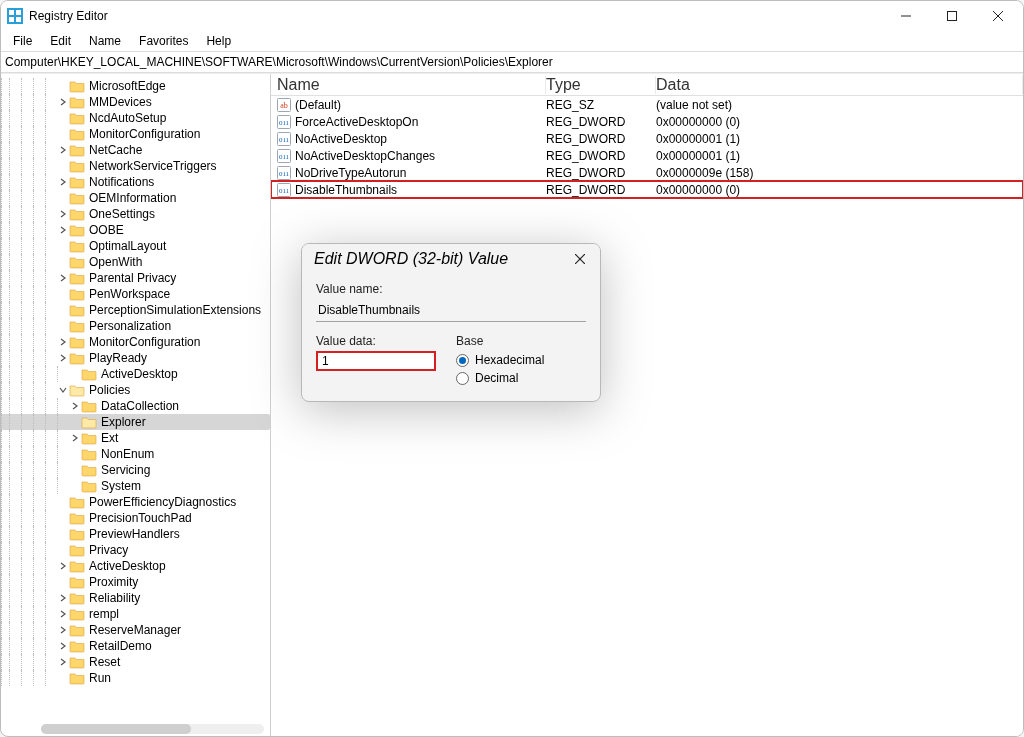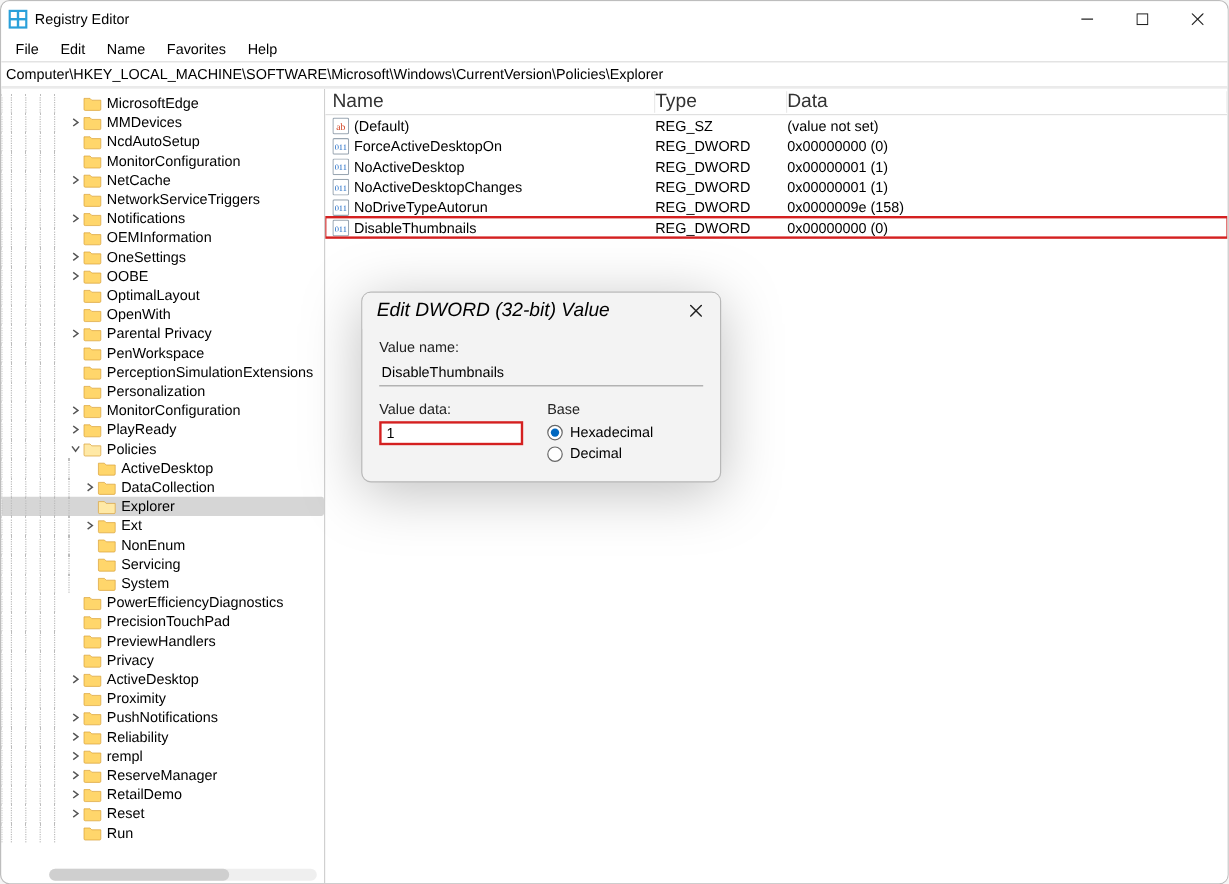--- a/index.html
+++ b/index.html
@@ -541,250 +541,232 @@
               </svg>
             </span>
             <span>PlayReady</span>
           </div>
           <div class="row">
             <span class="indent-cell vline" style="width:8px"></span>
             <span class="indent-cell vline" style="width:12px"></span>
             <span class="indent-cell vline" style="width:12px"></span>
             <span class="indent-cell vline" style="width:12px"></span>
             <span class="indent-cell vline" style="width:12px"></span>
+            <span class="indent-cell vline" style="width:12px"></span>
+            <span class="tw"></span>
+            <span class="folder-icon">
+              <svg viewBox="0 0 16 14">
+                <path d="M1 3 h5 l1.5 1.5 H15 V12 a1 1 0 0 1 -1 1 H2 a1 1 0 0 1 -1 -1 Z" fill="#ffd66b" stroke="#d9a23a" stroke-width="0.6"></path>
+              </svg>
+            </span>
+            <span>ActiveDesktop</span>
+          </div>
+          <div class="row">
+            <span class="indent-cell vline" style="width:8px"></span>
+            <span class="indent-cell vline" style="width:12px"></span>
+            <span class="indent-cell vline" style="width:12px"></span>
+            <span class="indent-cell vline" style="width:12px"></span>
+            <span class="indent-cell vline" style="width:12px"></span>
             <span class="tw">
               <svg viewBox="0 0 8 8">
                 <path d="M1 2 L4 6 L7 2" fill="none" stroke="#555" stroke-width="1.2"></path>
               </svg>
             </span>
             <span class="folder-icon">
               <svg viewBox="0 0 16 14">
                 <path d="M1 3 h5 l1.5 1.5 H15 V12 a1 1 0 0 1 -1 1 H2 a1 1 0 0 1 -1 -1 Z" fill="#ffe9a6" stroke="#d9a23a" stroke-width="0.6"></path>
               </svg>
             </span>
             <span>Policies</span>
           </div>
           <div class="row">
             <span class="indent-cell vline" style="width:8px"></span>
             <span class="indent-cell vline" style="width:12px"></span>
             <span class="indent-cell vline" style="width:12px"></span>
             <span class="indent-cell vline" style="width:12px"></span>
             <span class="indent-cell vline" style="width:12px"></span>
             <span class="indent-cell vline" style="width:12px"></span>
-            <span class="tw"></span>
+            <span class="tw">
+              <svg viewBox="0 0 8 8">
+                <path d="M2 1 L6 4 L2 7" fill="none" stroke="#555" stroke-width="1.2"></path>
+              </svg>
+            </span>
+            <span class="folder-icon">
+              <svg viewBox="0 0 16 14">
+                <path d="M1 3 h5 l1.5 1.5 H15 V12 a1 1 0 0 1 -1 1 H2 a1 1 0 0 1 -1 -1 Z" fill="#ffd66b" stroke="#d9a23a" stroke-width="0.6"></path>
+              </svg>
+            </span>
+            <span>DataCollection</span>
+          </div>
+          <div class="row selected">
+            <span class="indent-cell vline" style="width:8px"></span>
+            <span class="indent-cell vline" style="width:12px"></span>
+            <span class="indent-cell vline" style="width:12px"></span>
+            <span class="indent-cell vline" style="width:12px"></span>
+            <span class="indent-cell vline" style="width:12px"></span>
+            <span class="indent-cell vline" style="width:12px"></span>
+            <span class="tw"></span>
+            <span class="folder-icon">
+              <svg viewBox="0 0 16 14">
+                <path d="M1 3 h5 l1.5 1.5 H15 V12 a1 1 0 0 1 -1 1 H2 a1 1 0 0 1 -1 -1 Z" fill="#ffe9a6" stroke="#d9a23a" stroke-width="0.6"></path>
+              </svg>
+            </span>
+            <span>Explorer</span>
+          </div>
+          <div class="row">
+            <span class="indent-cell vline" style="width:8px"></span>
+            <span class="indent-cell vline" style="width:12px"></span>
+            <span class="indent-cell vline" style="width:12px"></span>
+            <span class="indent-cell vline" style="width:12px"></span>
+            <span class="indent-cell vline" style="width:12px"></span>
+            <span class="indent-cell vline" style="width:12px"></span>
+            <span class="tw">
+              <svg viewBox="0 0 8 8">
+                <path d="M2 1 L6 4 L2 7" fill="none" stroke="#555" stroke-width="1.2"></path>
+              </svg>
+            </span>
+            <span class="folder-icon">
+              <svg viewBox="0 0 16 14">
+                <path d="M1 3 h5 l1.5 1.5 H15 V12 a1 1 0 0 1 -1 1 H2 a1 1 0 0 1 -1 -1 Z" fill="#ffd66b" stroke="#d9a23a" stroke-width="0.6"></path>
+              </svg>
+            </span>
+            <span>Ext</span>
+          </div>
+          <div class="row">
+            <span class="indent-cell vline" style="width:8px"></span>
+            <span class="indent-cell vline" style="width:12px"></span>
+            <span class="indent-cell vline" style="width:12px"></span>
+            <span class="indent-cell vline" style="width:12px"></span>
+            <span class="indent-cell vline" style="width:12px"></span>
+            <span class="indent-cell vline" style="width:12px"></span>
+            <span class="tw"></span>
+            <span class="folder-icon">
+              <svg viewBox="0 0 16 14">
+                <path d="M1 3 h5 l1.5 1.5 H15 V12 a1 1 0 0 1 -1 1 H2 a1 1 0 0 1 -1 -1 Z" fill="#ffd66b" stroke="#d9a23a" stroke-width="0.6"></path>
+              </svg>
+            </span>
+            <span>NonEnum</span>
+          </div>
+          <div class="row">
+            <span class="indent-cell vline" style="width:8px"></span>
+            <span class="indent-cell vline" style="width:12px"></span>
+            <span class="indent-cell vline" style="width:12px"></span>
+            <span class="indent-cell vline" style="width:12px"></span>
+            <span class="indent-cell vline" style="width:12px"></span>
+            <span class="indent-cell vline" style="width:12px"></span>
+            <span class="tw"></span>
+            <span class="folder-icon">
+              <svg viewBox="0 0 16 14">
+                <path d="M1 3 h5 l1.5 1.5 H15 V12 a1 1 0 0 1 -1 1 H2 a1 1 0 0 1 -1 -1 Z" fill="#ffd66b" stroke="#d9a23a" stroke-width="0.6"></path>
+              </svg>
+            </span>
+            <span>Servicing</span>
+          </div>
+          <div class="row">
+            <span class="indent-cell vline" style="width:8px"></span>
+            <span class="indent-cell vline" style="width:12px"></span>
+            <span class="indent-cell vline" style="width:12px"></span>
+            <span class="indent-cell vline" style="width:12px"></span>
+            <span class="indent-cell vline" style="width:12px"></span>
+            <span class="indent-cell vline" style="width:12px"></span>
+            <span class="tw"></span>
+            <span class="folder-icon">
+              <svg viewBox="0 0 16 14">
+                <path d="M1 3 h5 l1.5 1.5 H15 V12 a1 1 0 0 1 -1 1 H2 a1 1 0 0 1 -1 -1 Z" fill="#ffd66b" stroke="#d9a23a" stroke-width="0.6"></path>
+              </svg>
+            </span>
+            <span>System</span>
+          </div>
+          <div class="row">
+            <span class="indent-cell vline" style="width:8px"></span>
+            <span class="indent-cell vline" style="width:12px"></span>
+            <span class="indent-cell vline" style="width:12px"></span>
+            <span class="indent-cell vline" style="width:12px"></span>
+            <span class="indent-cell vline" style="width:12px"></span>
+            <span class="tw"></span>
+            <span class="folder-icon">
+              <svg viewBox="0 0 16 14">
+                <path d="M1 3 h5 l1.5 1.5 H15 V12 a1 1 0 0 1 -1 1 H2 a1 1 0 0 1 -1 -1 Z" fill="#ffd66b" stroke="#d9a23a" stroke-width="0.6"></path>
+              </svg>
+            </span>
+            <span>PowerEfficiencyDiagnostics</span>
+          </div>
+          <div class="row">
+            <span class="indent-cell vline" style="width:8px"></span>
+            <span class="indent-cell vline" style="width:12px"></span>
+            <span class="indent-cell vline" style="width:12px"></span>
+            <span class="indent-cell vline" style="width:12px"></span>
+            <span class="indent-cell vline" style="width:12px"></span>
+            <span class="tw"></span>
+            <span class="folder-icon">
+              <svg viewBox="0 0 16 14">
+                <path d="M1 3 h5 l1.5 1.5 H15 V12 a1 1 0 0 1 -1 1 H2 a1 1 0 0 1 -1 -1 Z" fill="#ffd66b" stroke="#d9a23a" stroke-width="0.6"></path>
+              </svg>
+            </span>
+            <span>PrecisionTouchPad</span>
+          </div>
+          <div class="row">
+            <span class="indent-cell vline" style="width:8px"></span>
+            <span class="indent-cell vline" style="width:12px"></span>
+            <span class="indent-cell vline" style="width:12px"></span>
+            <span class="indent-cell vline" style="width:12px"></span>
+            <span class="indent-cell vline" style="width:12px"></span>
+            <span class="tw"></span>
+            <span class="folder-icon">
+              <svg viewBox="0 0 16 14">
+                <path d="M1 3 h5 l1.5 1.5 H15 V12 a1 1 0 0 1 -1 1 H2 a1 1 0 0 1 -1 -1 Z" fill="#ffd66b" stroke="#d9a23a" stroke-width="0.6"></path>
+              </svg>
+            </span>
+            <span>PreviewHandlers</span>
+          </div>
+          <div class="row">
+            <span class="indent-cell vline" style="width:8px"></span>
+            <span class="indent-cell vline" style="width:12px"></span>
+            <span class="indent-cell vline" style="width:12px"></span>
+            <span class="indent-cell vline" style="width:12px"></span>
+            <span class="indent-cell vline" style="width:12px"></span>
+            <span class="tw"></span>
+            <span class="folder-icon">
+              <svg viewBox="0 0 16 14">
+                <path d="M1 3 h5 l1.5 1.5 H15 V12 a1 1 0 0 1 -1 1 H2 a1 1 0 0 1 -1 -1 Z" fill="#ffd66b" stroke="#d9a23a" stroke-width="0.6"></path>
+              </svg>
+            </span>
+            <span>Privacy</span>
+          </div>
+          <div class="row">
+            <span class="indent-cell vline" style="width:8px"></span>
+            <span class="indent-cell vline" style="width:12px"></span>
+            <span class="indent-cell vline" style="width:12px"></span>
+            <span class="indent-cell vline" style="width:12px"></span>
+            <span class="indent-cell vline" style="width:12px"></span>
+            <span class="tw">
+              <svg viewBox="0 0 8 8">
+                <path d="M2 1 L6 4 L2 7" fill="none" stroke="#555" stroke-width="1.2"></path>
+              </svg>
+            </span>
             <span class="folder-icon">
               <svg viewBox="0 0 16 14">
                 <path d="M1 3 h5 l1.5 1.5 H15 V12 a1 1 0 0 1 -1 1 H2 a1 1 0 0 1 -1 -1 Z" fill="#ffd66b" stroke="#d9a23a" stroke-width="0.6"></path>
               </svg>
             </span>
             <span>ActiveDesktop</span>
           </div>
           <div class="row">
             <span class="indent-cell vline" style="width:8px"></span>
             <span class="indent-cell vline" style="width:12px"></span>
             <span class="indent-cell vline" style="width:12px"></span>
             <span class="indent-cell vline" style="width:12px"></span>
             <span class="indent-cell vline" style="width:12px"></span>
-            <span class="indent-cell vline" style="width:12px"></span>
-            <span class="tw">
-              <svg viewBox="0 0 8 8">
-                <path d="M2 1 L6 4 L2 7" fill="none" stroke="#555" stroke-width="1.2"></path>
-              </svg>
-            </span>
-            <span class="folder-icon">
-              <svg viewBox="0 0 16 14">
-                <path d="M1 3 h5 l1.5 1.5 H15 V12 a1 1 0 0 1 -1 1 H2 a1 1 0 0 1 -1 -1 Z" fill="#ffd66b" stroke="#d9a23a" stroke-width="0.6"></path>
-              </svg>
-            </span>
-            <span>DataCollection</span>
-          </div>
-          <div class="row selected">
-            <span class="indent-cell vline" style="width:8px"></span>
-            <span class="indent-cell vline" style="width:12px"></span>
-            <span class="indent-cell vline" style="width:12px"></span>
-            <span class="indent-cell vline" style="width:12px"></span>
-            <span class="indent-cell vline" style="width:12px"></span>
-            <span class="indent-cell vline" style="width:12px"></span>
-            <span class="tw"></span>
-            <span class="folder-icon">
-              <svg viewBox="0 0 16 14">
-                <path d="M1 3 h5 l1.5 1.5 H15 V12 a1 1 0 0 1 -1 1 H2 a1 1 0 0 1 -1 -1 Z" fill="#ffe9a6" stroke="#d9a23a" stroke-width="0.6"></path>
-              </svg>
-            </span>
-            <span>Explorer</span>
-          </div>
-          <div class="row">
-            <span class="indent-cell vline" style="width:8px"></span>
-            <span class="indent-cell vline" style="width:12px"></span>
-            <span class="indent-cell vline" style="width:12px"></span>
-            <span class="indent-cell vline" style="width:12px"></span>
-            <span class="indent-cell vline" style="width:12px"></span>
-            <span class="indent-cell vline" style="width:12px"></span>
-            <span class="tw">
-              <svg viewBox="0 0 8 8">
-                <path d="M2 1 L6 4 L2 7" fill="none" stroke="#555" stroke-width="1.2"></path>
-              </svg>
-            </span>
-            <span class="folder-icon">
-              <svg viewBox="0 0 16 14">
-                <path d="M1 3 h5 l1.5 1.5 H15 V12 a1 1 0 0 1 -1 1 H2 a1 1 0 0 1 -1 -1 Z" fill="#ffd66b" stroke="#d9a23a" stroke-width="0.6"></path>
-              </svg>
-            </span>
-            <span>Ext</span>
-          </div>
-          <div class="row">
-            <span class="indent-cell vline" style="width:8px"></span>
-            <span class="indent-cell vline" style="width:12px"></span>
-            <span class="indent-cell vline" style="width:12px"></span>
-            <span class="indent-cell vline" style="width:12px"></span>
-            <span class="indent-cell vline" style="width:12px"></span>
-            <span class="indent-cell vline" style="width:12px"></span>
-            <span class="tw"></span>
-            <span class="folder-icon">
-              <svg viewBox="0 0 16 14">
-                <path d="M1 3 h5 l1.5 1.5 H15 V12 a1 1 0 0 1 -1 1 H2 a1 1 0 0 1 -1 -1 Z" fill="#ffd66b" stroke="#d9a23a" stroke-width="0.6"></path>
-              </svg>
-            </span>
-            <span>NonEnum</span>
-          </div>
-          <div class="row">
-            <span class="indent-cell vline" style="width:8px"></span>
-            <span class="indent-cell vline" style="width:12px"></span>
-            <span class="indent-cell vline" style="width:12px"></span>
-            <span class="indent-cell vline" style="width:12px"></span>
-            <span class="indent-cell vline" style="width:12px"></span>
-            <span class="indent-cell vline" style="width:12px"></span>
-            <span class="tw"></span>
-            <span class="folder-icon">
-              <svg viewBox="0 0 16 14">
-                <path d="M1 3 h5 l1.5 1.5 H15 V12 a1 1 0 0 1 -1 1 H2 a1 1 0 0 1 -1 -1 Z" fill="#ffd66b" stroke="#d9a23a" stroke-width="0.6"></path>
-              </svg>
-            </span>
-            <span>Servicing</span>
-          </div>
-          <div class="row">
-            <span class="indent-cell vline" style="width:8px"></span>
-            <span class="indent-cell vline" style="width:12px"></span>
-            <span class="indent-cell vline" style="width:12px"></span>
-            <span class="indent-cell vline" style="width:12px"></span>
-            <span class="indent-cell vline" style="width:12px"></span>
-            <span class="indent-cell vline" style="width:12px"></span>
-            <span class="tw"></span>
-            <span class="folder-icon">
-              <svg viewBox="0 0 16 14">
-                <path d="M1 3 h5 l1.5 1.5 H15 V12 a1 1 0 0 1 -1 1 H2 a1 1 0 0 1 -1 -1 Z" fill="#ffd66b" stroke="#d9a23a" stroke-width="0.6"></path>
-              </svg>
-            </span>
-            <span>System</span>
-          </div>
-          <div class="row">
-            <span class="indent-cell vline" style="width:8px"></span>
-            <span class="indent-cell vline" style="width:12px"></span>
-            <span class="indent-cell vline" style="width:12px"></span>
-            <span class="indent-cell vline" style="width:12px"></span>
-            <span class="indent-cell vline" style="width:12px"></span>
-            <span class="tw"></span>
-            <span class="folder-icon">
-              <svg viewBox="0 0 16 14">
-                <path d="M1 3 h5 l1.5 1.5 H15 V12 a1 1 0 0 1 -1 1 H2 a1 1 0 0 1 -1 -1 Z" fill="#ffd66b" stroke="#d9a23a" stroke-width="0.6"></path>
-              </svg>
-            </span>
-            <span>PowerEfficiencyDiagnostics</span>
-          </div>
-          <div class="row">
-            <span class="indent-cell vline" style="width:8px"></span>
-            <span class="indent-cell vline" style="width:12px"></span>
-            <span class="indent-cell vline" style="width:12px"></span>
-            <span class="indent-cell vline" style="width:12px"></span>
-            <span class="indent-cell vline" style="width:12px"></span>
-            <span class="tw"></span>
-            <span class="folder-icon">
-              <svg viewBox="0 0 16 14">
-                <path d="M1 3 h5 l1.5 1.5 H15 V12 a1 1 0 0 1 -1 1 H2 a1 1 0 0 1 -1 -1 Z" fill="#ffd66b" stroke="#d9a23a" stroke-width="0.6"></path>
-              </svg>
-            </span>
-            <span>PrecisionTouchPad</span>
-          </div>
-          <div class="row">
-            <span class="indent-cell vline" style="width:8px"></span>
-            <span class="indent-cell vline" style="width:12px"></span>
-            <span class="indent-cell vline" style="width:12px"></span>
-            <span class="indent-cell vline" style="width:12px"></span>
-            <span class="indent-cell vline" style="width:12px"></span>
-            <span class="tw"></span>
-            <span class="folder-icon">
-              <svg viewBox="0 0 16 14">
-                <path d="M1 3 h5 l1.5 1.5 H15 V12 a1 1 0 0 1 -1 1 H2 a1 1 0 0 1 -1 -1 Z" fill="#ffd66b" stroke="#d9a23a" stroke-width="0.6"></path>
-              </svg>
-            </span>
-            <span>PreviewHandlers</span>
-          </div>
-          <div class="row">
-            <span class="indent-cell vline" style="width:8px"></span>
-            <span class="indent-cell vline" style="width:12px"></span>
-            <span class="indent-cell vline" style="width:12px"></span>
-            <span class="indent-cell vline" style="width:12px"></span>
-            <span class="indent-cell vline" style="width:12px"></span>
-            <span class="tw"></span>
-            <span class="folder-icon">
-              <svg viewBox="0 0 16 14">
-                <path d="M1 3 h5 l1.5 1.5 H15 V12 a1 1 0 0 1 -1 1 H2 a1 1 0 0 1 -1 -1 Z" fill="#ffd66b" stroke="#d9a23a" stroke-width="0.6"></path>
-              </svg>
-            </span>
-            <span>Privacy</span>
-          </div>
-          <div class="row">
-            <span class="indent-cell vline" style="width:8px"></span>
-            <span class="indent-cell vline" style="width:12px"></span>
-            <span class="indent-cell vline" style="width:12px"></span>
-            <span class="indent-cell vline" style="width:12px"></span>
-            <span class="indent-cell vline" style="width:12px"></span>
-            <span class="tw">
-              <svg viewBox="0 0 8 8">
-                <path d="M2 1 L6 4 L2 7" fill="none" stroke="#555" stroke-width="1.2"></path>
-              </svg>
-            </span>
-            <span class="folder-icon">
-              <svg viewBox="0 0 16 14">
-                <path d="M1 3 h5 l1.5 1.5 H15 V12 a1 1 0 0 1 -1 1 H2 a1 1 0 0 1 -1 -1 Z" fill="#ffd66b" stroke="#d9a23a" stroke-width="0.6"></path>
-              </svg>
-            </span>
-            <span>ActiveDesktop</span>
-          </div>
-          <div class="row">
-            <span class="indent-cell vline" style="width:8px"></span>
-            <span class="indent-cell vline" style="width:12px"></span>
-            <span class="indent-cell vline" style="width:12px"></span>
-            <span class="indent-cell vline" style="width:12px"></span>
-            <span class="indent-cell vline" style="width:12px"></span>
             <span class="tw"></span>
             <span class="folder-icon">
               <svg viewBox="0 0 16 14">
                 <path d="M1 3 h5 l1.5 1.5 H15 V12 a1 1 0 0 1 -1 1 H2 a1 1 0 0 1 -1 -1 Z" fill="#ffd66b" stroke="#d9a23a" stroke-width="0.6"></path>
               </svg>
             </span>
             <span>Proximity</span>
-          </div>
-          <div class="row">
-            <span class="indent-cell vline" style="width:8px"></span>
-            <span class="indent-cell vline" style="width:12px"></span>
-            <span class="indent-cell vline" style="width:12px"></span>
-            <span class="indent-cell vline" style="width:12px"></span>
-            <span class="indent-cell vline" style="width:12px"></span>
-            <span class="tw">
-              <svg viewBox="0 0 8 8">
-                <path d="M2 1 L6 4 L2 7" fill="none" stroke="#555" stroke-width="1.2"></path>
-              </svg>
-            </span>
-            <span class="folder-icon">
-              <svg viewBox="0 0 16 14">
-                <path d="M1 3 h5 l1.5 1.5 H15 V12 a1 1 0 0 1 -1 1 H2 a1 1 0 0 1 -1 -1 Z" fill="#ffd66b" stroke="#d9a23a" stroke-width="0.6"></path>
-              </svg>
-            </span>
-            <span>PushNotifications</span>
           </div>
           <div class="row">
             <span class="indent-cell vline" style="width:8px"></span>
             <span class="indent-cell vline" style="width:12px"></span>
             <span class="indent-cell vline" style="width:12px"></span>
             <span class="indent-cell vline" style="width:12px"></span>
             <span class="indent-cell vline" style="width:12px"></span>
             <span class="tw">
               <svg viewBox="0 0 8 8">
                 <path d="M2 1 L6 4 L2 7" fill="none" stroke="#555" stroke-width="1.2"></path>

